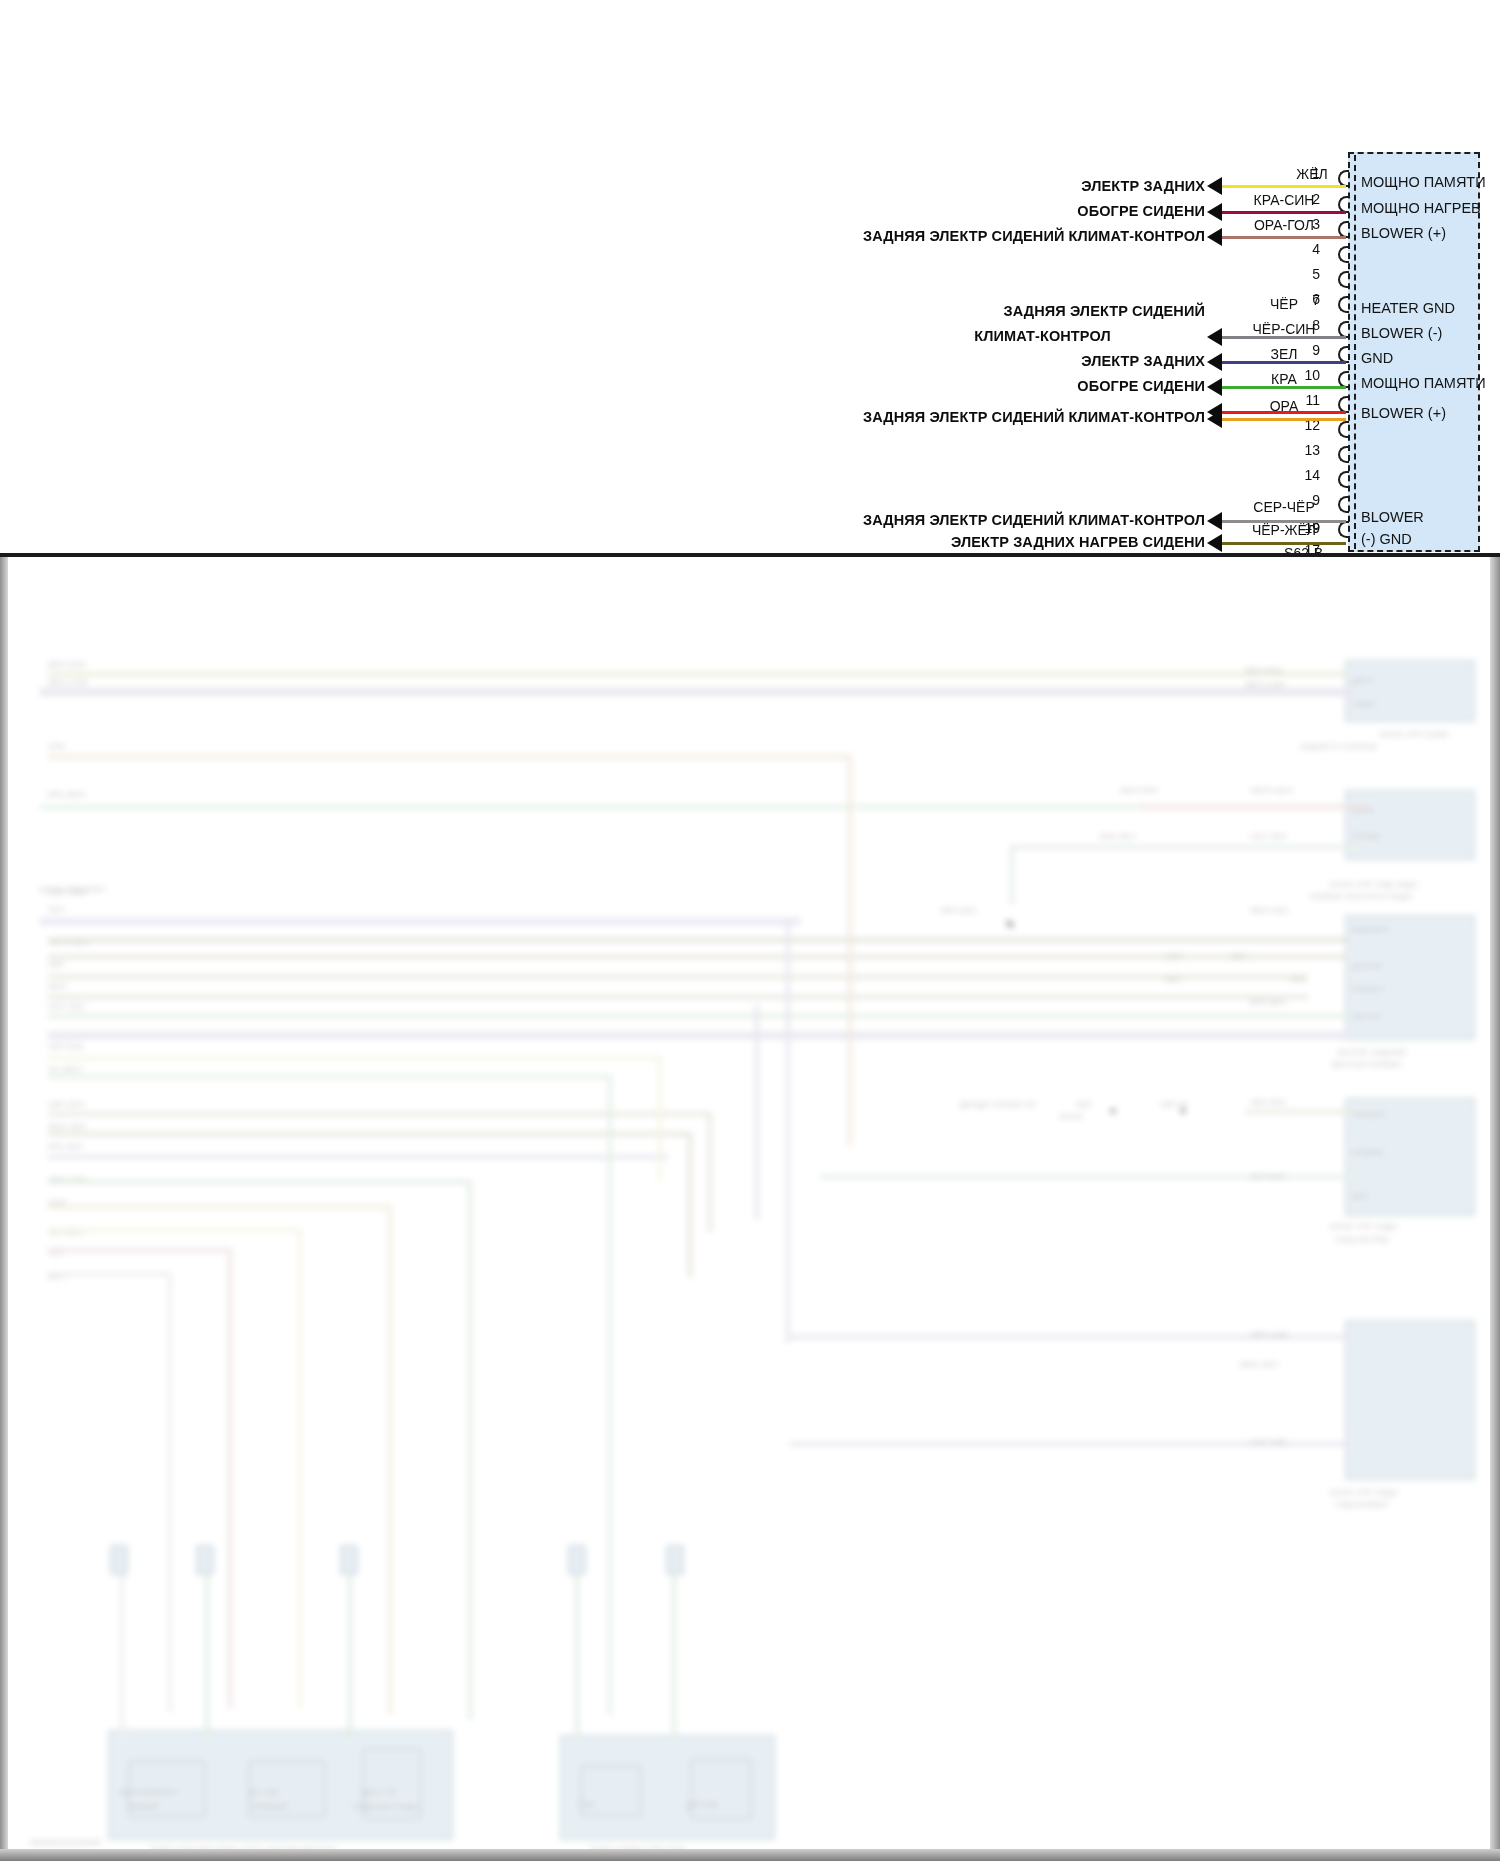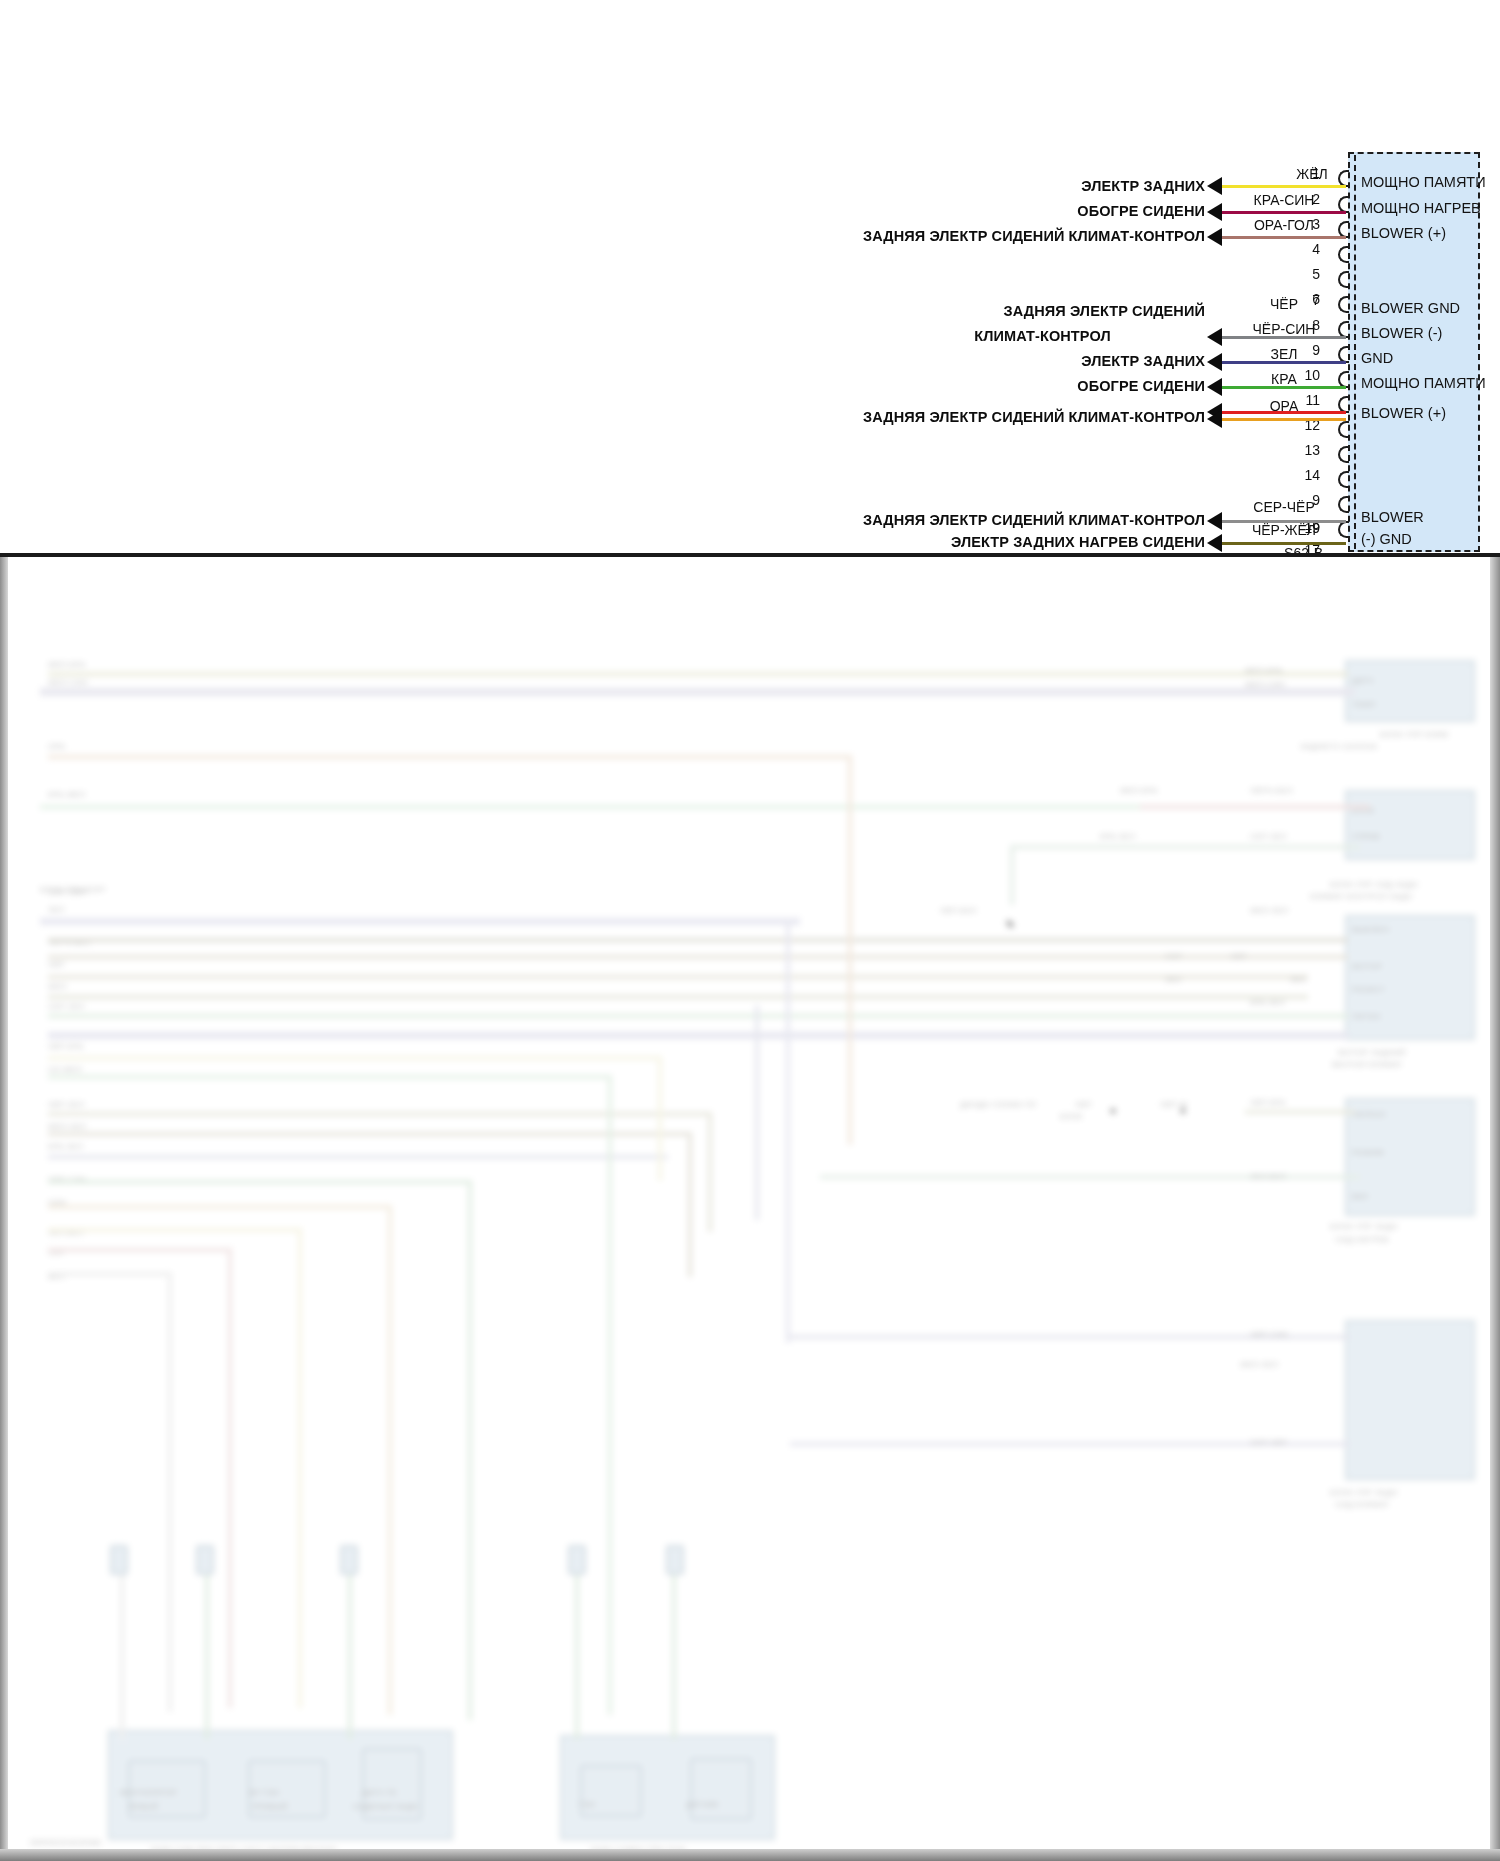--- a/index.html
+++ b/index.html
@@ -397,21 +397,21 @@
     <div class="pin-bracket" style="top:271px;"></div>
 
     <div class="pin-num" style="left:1280px;top:291px;">6</div>
     <div class="pin-bracket" style="top:296px;"></div>
 
     <div class="pin-num" style="left:1280px;top:292px;">7</div>
     <div class="pin-bracket" style="top:321px;"></div>
     <div class="wire" style="top:336px;background:#808285;"></div>
     <div class="wire-name" style="left:1222px;top:296px;width:124px;">ЧЁР</div>
     <div class="arrow" style="left:1207px;top:328px;"></div>
-    <div class="pin-label" style="top:300px;">BLOWER GND</div>
+    <div class="pin-label" style="top:300px;">HEATER GND</div>
     <div class="dest-label" style="left:830px;top:303px;width:375px;">ЗАДНЯЯ ЭЛЕКТР СИДЕНИЙ</div>
 
     <div class="pin-num" style="left:1280px;top:317px;">8</div>
     <div class="pin-bracket" style="top:346px;"></div>
     <div class="wire" style="top:361px;background:#3f3f86;"></div>
     <div class="wire-name" style="left:1222px;top:321px;width:124px;">ЧЁР-СИН</div>
     <div class="arrow" style="left:1207px;top:353px;"></div>
     <div class="pin-label" style="top:325px;">BLOWER (-)</div>
     <div class="dest-label" style="left:880px;top:328px;width:325px;text-align:center;">КЛИМАТ-КОНТРОЛ</div>
 

